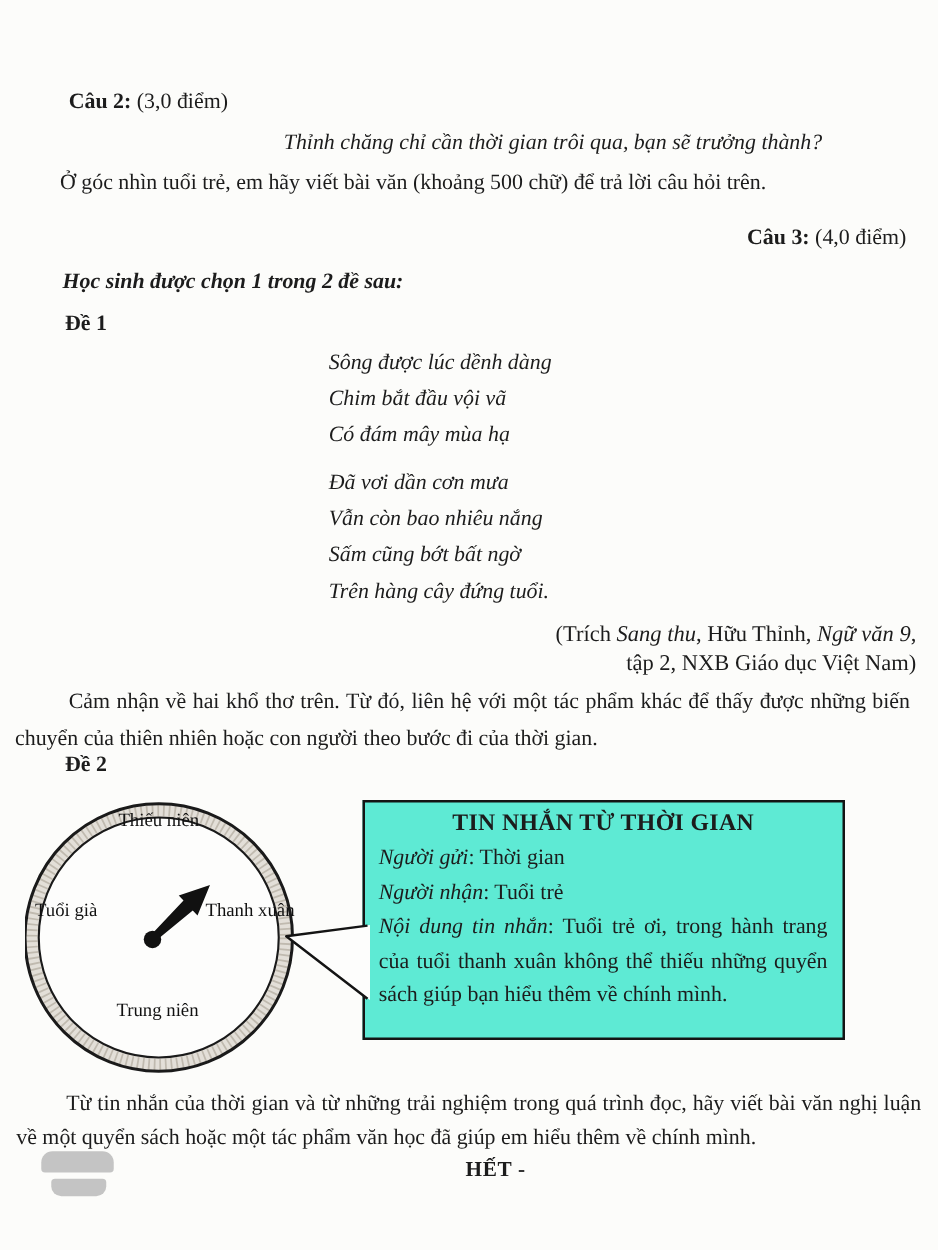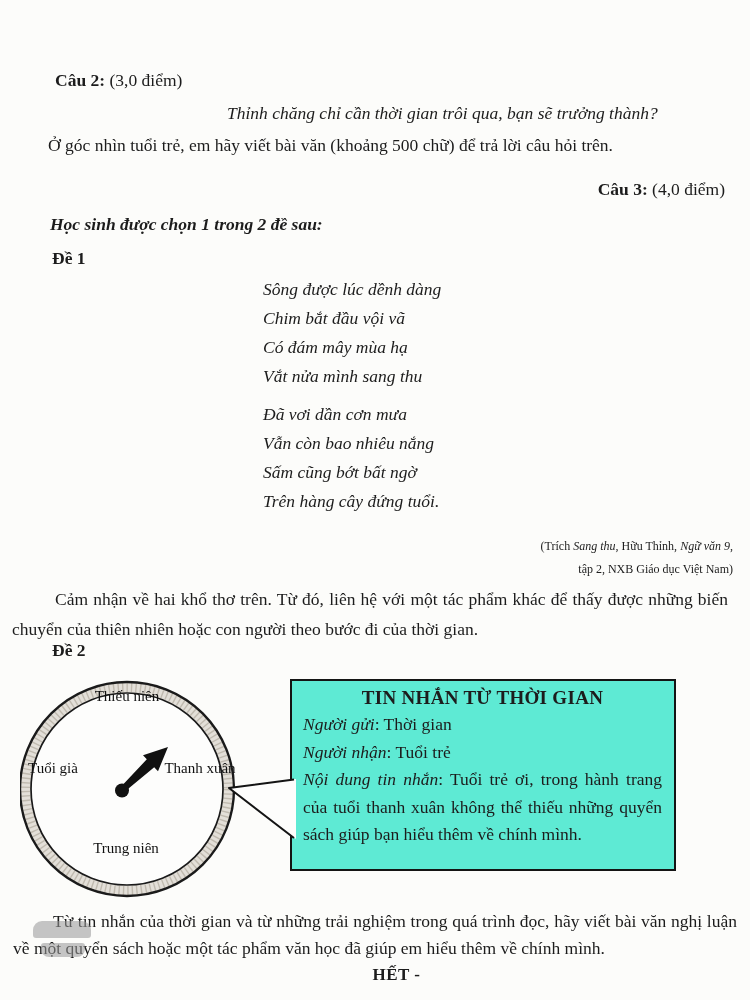--- a/index.html
+++ b/index.html
@@ -18,21 +18,21 @@
   .it{font-style:italic;}
   .q-header{margin:0 0 0 7px;}
   .quote-line{margin:9px 0 0 179px;font-style:italic;}
   .instr{margin:8px 0 0 0;}
   .q3-header{margin:20px 0 0 7px;text-align:right;}
   .note-line{margin:11px 0 0 2px;font-weight:bold;font-style:italic;}
   .de-label{margin:10px 0 0 4px;font-weight:bold;}
   .poem{margin:5px 0 0 215px;}
   .poem2{margin:9px 0 0 215px;}
   .poem-line{font-style:italic;font-size:17.5px;line-height:29px;}
-  .citation{margin:19px -8px 0 0;text-align:right;font-size:12px;line-height:23px;}
+  .citation{margin:9px -8px 0 0;text-align:right;font-size:18px;line-height:23px;}
   .prompt1{
     margin:3px -3px 0 -36px;
     font-size:17.5px;line-height:30px;
     text-align:justify;text-indent:43px;
   }
   .de2-label{margin:-6px 0 0 4px;}
   
   .diagram{position:relative;margin:12px 0 0 -48px;width:750px;height:228px;}
   .clock-svg{position:absolute;left:20px;top:3px;}
   .clock-label{
@@ -91,21 +91,20 @@
     </div>
 
     <div class="line note-line">Học sinh được chọn 1 trong 2 đề sau:</div>
 
     <div class="line de-label">Đề 1</div>
 
     <div class="poem">
       <div class="poem-line">Sông được lúc dềnh dàng</div>
       <div class="poem-line">Chim bắt đầu vội vã</div>
       <div class="poem-line">Có đám mây mùa hạ</div>
-      <div class="poem-line">Vắt nửa mình sang thu</div>
     </div>
 
     <div class="poem2">
       <div class="poem-line">Đã vơi dần cơn mưa</div>
       <div class="poem-line">Vẫn còn bao nhiêu nắng</div>
       <div class="poem-line">Sấm cũng bớt bất ngờ</div>
       <div class="poem-line">Trên hàng cây đứng tuổi.</div>
     </div>
 
     <div class="citation">

